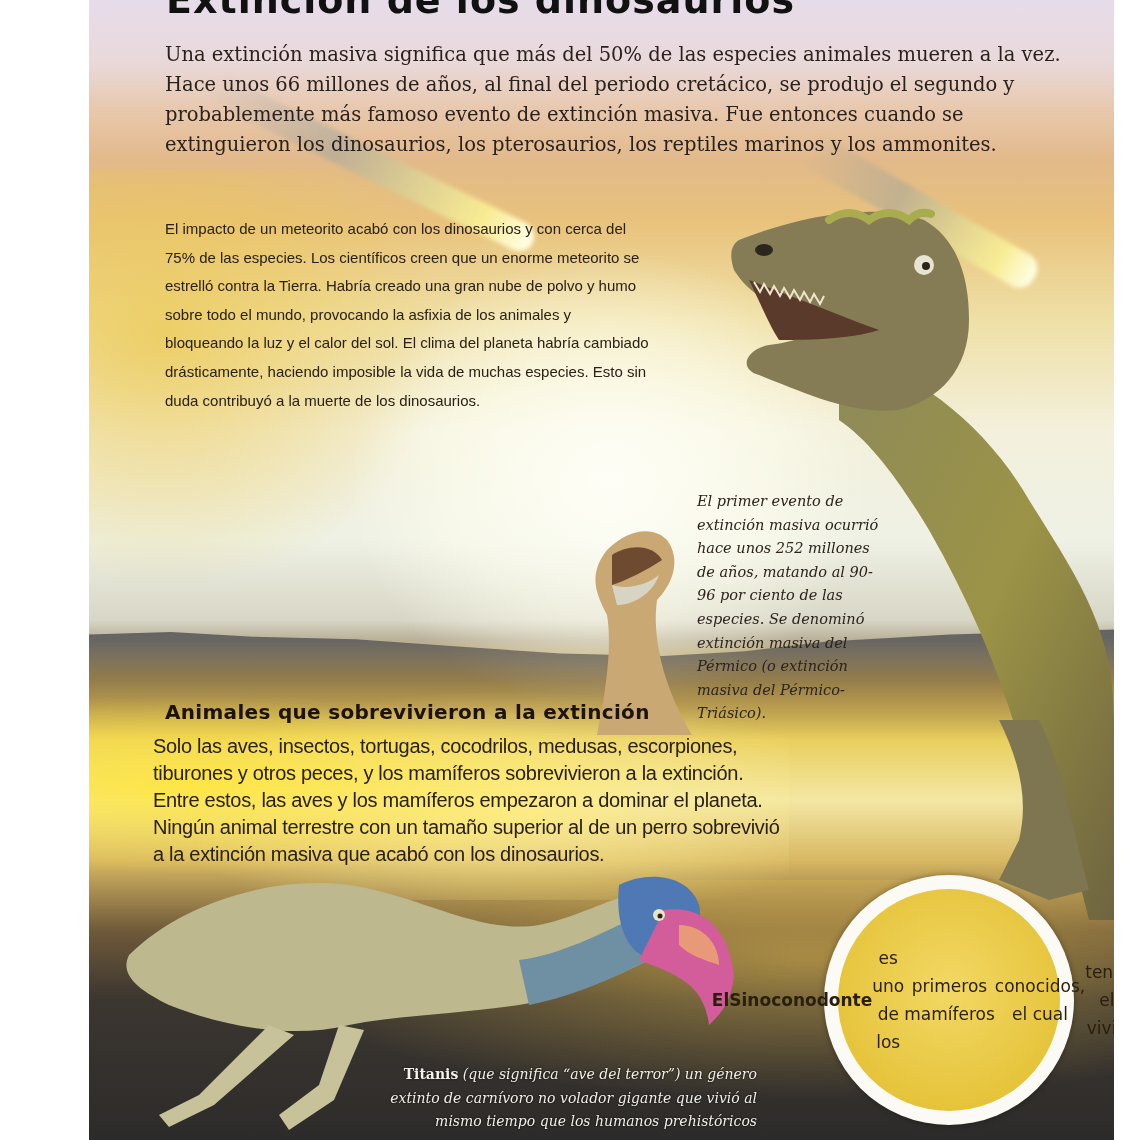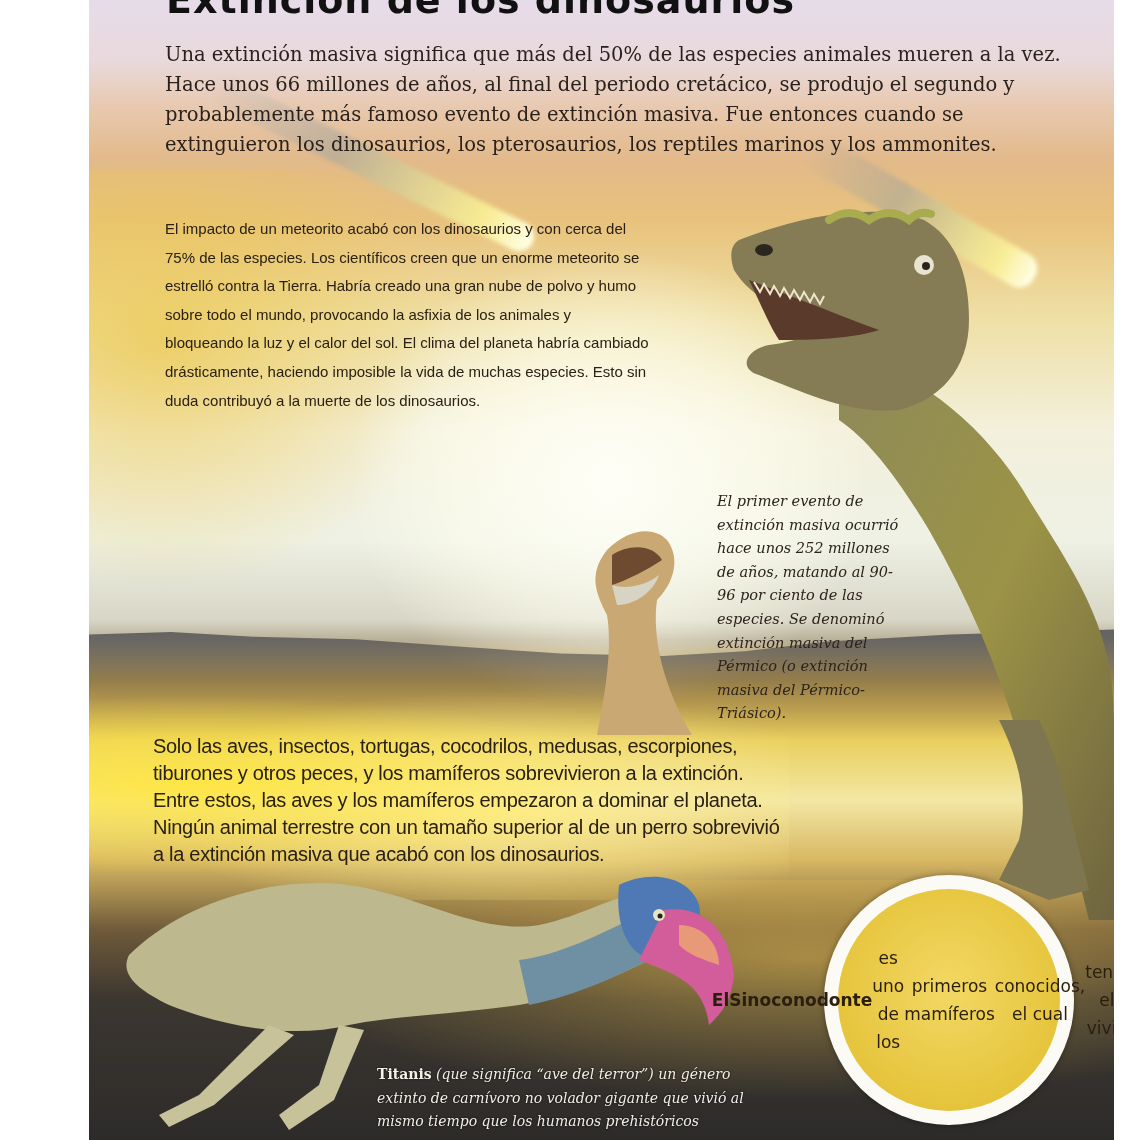--- a/index.html
+++ b/index.html
@@ -72,31 +72,31 @@
   .h2 {
     font-family: "DejaVu Sans", sans-serif; font-weight: bold; font-size: 20px; color: #1e130c;
     letter-spacing: 0.3px;
   }
   .h-impact { left: 76px; top: 182px; }
   .p-impact {
     left: 76px; top: 215px; width: 485px; font-family: "Liberation Sans", sans-serif;
     font-size: 15px; line-height: 28.6px; color: #2a2014;
   }
   .aside {
-    left: 628px; top: 490px; width: 190px; font-family: "DejaVu Serif", serif; font-style: italic;
+    left: 608px; top: 490px; width: 190px; font-family: "DejaVu Serif", serif; font-style: italic;
     font-size: 14.5px; line-height: 23.6px; color: #2c231d;
   }
   .h-survivors { left: 76px; top: 700px; }
   .p-survivors {
     left: 64px; top: 733px; width: 640px; font-family: "Liberation Sans", sans-serif;
     font-size: 20px; line-height: 27px; color: #2a2014; letter-spacing: -0.3px;
   }
   .caption {
     left: 288px; top: 1063px; width: 380px; font-family: "DejaVu Serif", serif; font-style: italic;
-    font-size: 14px; line-height: 23.5px; color: #f4f1ea; text-shadow: 0 0 2px #000;
+    font-size: 14px; line-height: 23.5px; color: #f4f1ea; text-shadow: 0 0 2px #000; text-align: right;
   }
   .caption b { font-style: normal; font-weight: bold; }
 
   .badge {
     position: absolute; left: 735px; top: 875px; width: 250px; height: 250px; border-radius: 50%;
     background: #fbfaf4; box-shadow: 0 0 6px rgba(0,0,0,0.35);
   }
   .badge-inner {
     position: absolute; left: 14px; top: 14px; width: 222px; height: 222px; border-radius: 50%;
     background: radial-gradient(circle at 50% 45%, #f2d864, #e6c43c 70%, #d9b22f);
@@ -167,20 +167,21 @@
     <path d="M220 160 L 200 220 L 160 250 L 170 265 L 215 235 L 245 165 Z" fill="#c7c29a"></path>
   </svg>
 
   <div class="text title">Extinción de los dinosaurios</div>
   <div class="text intro">Una extinción masiva significa que más del 50% de las especies animales mueren a la vez. Hace unos 66 millones de años, al final del periodo cretácico, se produjo el segundo y probablemente más famoso evento de extinción masiva. Fue entonces cuando se extinguieron los dinosaurios, los pterosaurios, los reptiles marinos y los ammonites.</div>
 
   <div class="text p-impact">El impacto de un meteorito acabó con los dinosaurios y con cerca del 75% de las especies. Los científicos creen que un enorme meteorito se estrelló contra la Tierra. Habría creado una gran nube de polvo y humo sobre todo el mundo, provocando la asfixia de los animales y bloqueando la luz y el calor del sol. El clima del planeta habría cambiado drásticamente, haciendo imposible la vida de muchas especies. Esto sin duda contribuyó a la muerte de los dinosaurios.</div>
 
   <div class="text aside">El primer evento de extinción masiva ocurrió hace unos 252 millones de años, matando al 90-96 por ciento de las especies. Se denominó extinción masiva del Pérmico (o extinción masiva del Pérmico-Triásico).</div>
 
+  <div class="text h2 h-survivors">Animales que sobrevivieron a la extinción</div>
   <div class="text p-survivors">Solo las aves, insectos, tortugas, cocodrilos, medusas, escorpiones, tiburones y otros peces, y los mamíferos sobrevivieron a la extinción. Entre estos, las aves y los mamíferos empezaron a dominar el planeta. Ningún animal terrestre con un tamaño superior al de un perro sobrevivió a la extinción masiva que acabó con los dinosaurios.</div>
 
   <div class="text caption"><b>Titanis</b><span> (que significa “ave del terror”) un género extinto de carnívoro no volador gigante que vivió al mismo tiempo que los humanos prehistóricos</span></div>
 
   <div class="badge">
     <div class="badge-inner">
       <div class="strong">El</div>
       <div class="strong">Sinoconodonte</div>
       <div>es uno de los</div>
       <div>primeros mamíferos</div>

